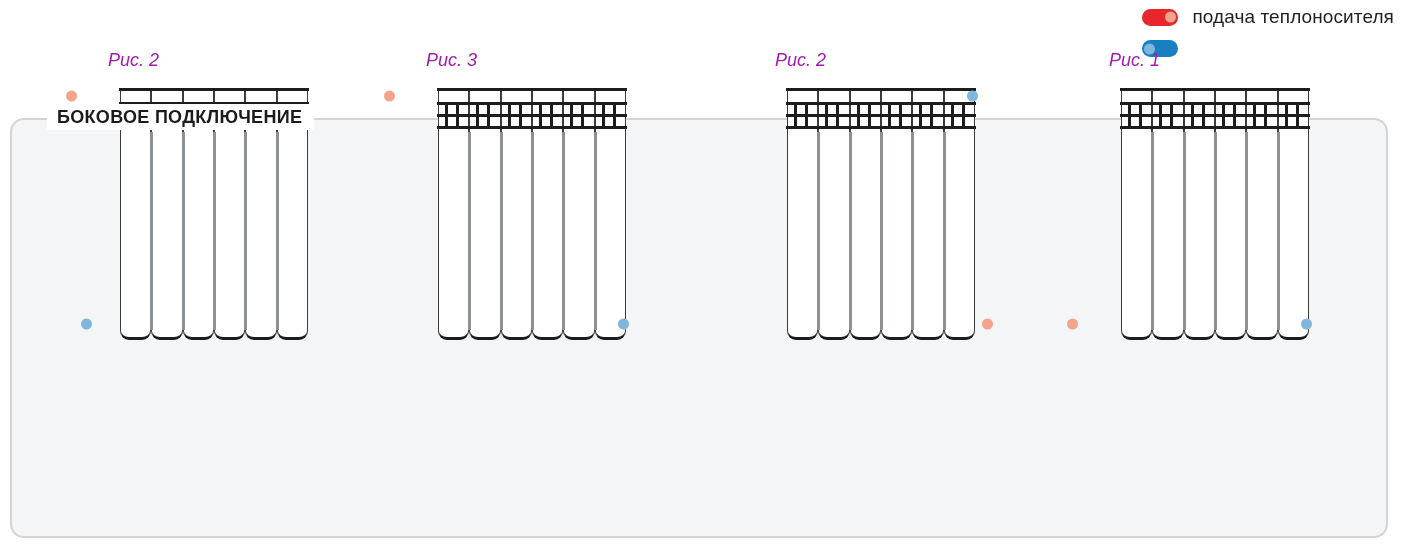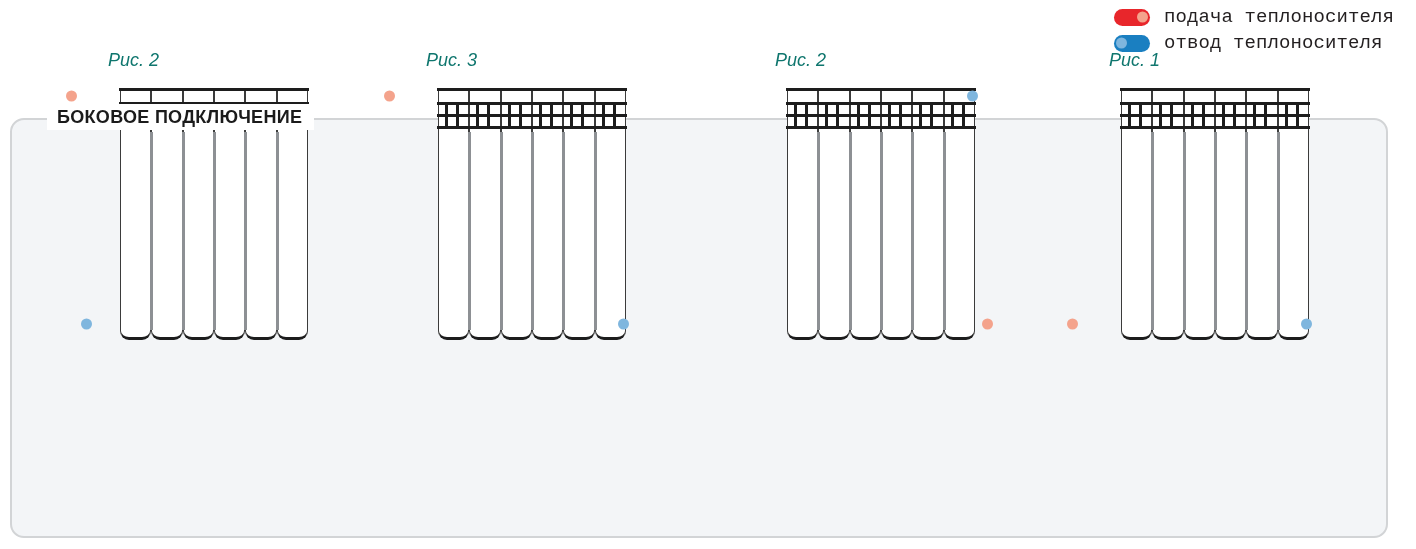--- a/index.html
+++ b/index.html
@@ -15,23 +15,22 @@
     overflow: hidden;
   }
 
   
   #legend {
     position: absolute;
     top: 6px;
     right: 22px;
     display: flex;
     flex-direction: column;
-    gap: 4px;
+    gap: 12px;
     align-items: flex-start;
-    font-family: Liberation Mono, monospace;
   }
   .legend-row {
     display: flex;
     align-items: center;
     gap: 14px;
   }
   .legend-label {
     font-size: 19px;
     color: #231f20;
     white-space: nowrap;
@@ -93,21 +92,21 @@
     top: 50px;
     width: 310px;
     height: 330px;
   }
   .fig-label {
     position: absolute;
     left: 63px;
     top: 0;
     font-size: 18px;
     font-style: italic;
-    color: #0f766e;
+    color: #a21caf;
   }
 
   
   .rad-wrap {
     position: absolute;
     left: 34px;
     top: 38px;
     width: 270px;
     height: 260px;
   }
@@ -196,21 +195,20 @@
   <div class="legend-row">
     <span class="pill red">
       <span class="dot right"></span>
     </span>
     <span class="legend-label">подача теплоносителя</span>
   </div>
   <div class="legend-row">
     <span class="pill blue">
       <span class="dot left"></span>
     </span>
-    <span class="legend-label">отвод теплоносителя</span>
   </div>
 </div>
 
 <div id="panel"></div>
 <div id="panel-title">БОКОВОЕ ПОДКЛЮЧЕНИЕ</div>
 
 <div class="figure" style="left:45px;">
   <div class="fig-label">Рис. 2</div>
   <div class="rad-wrap">
     <div class="radiator">

